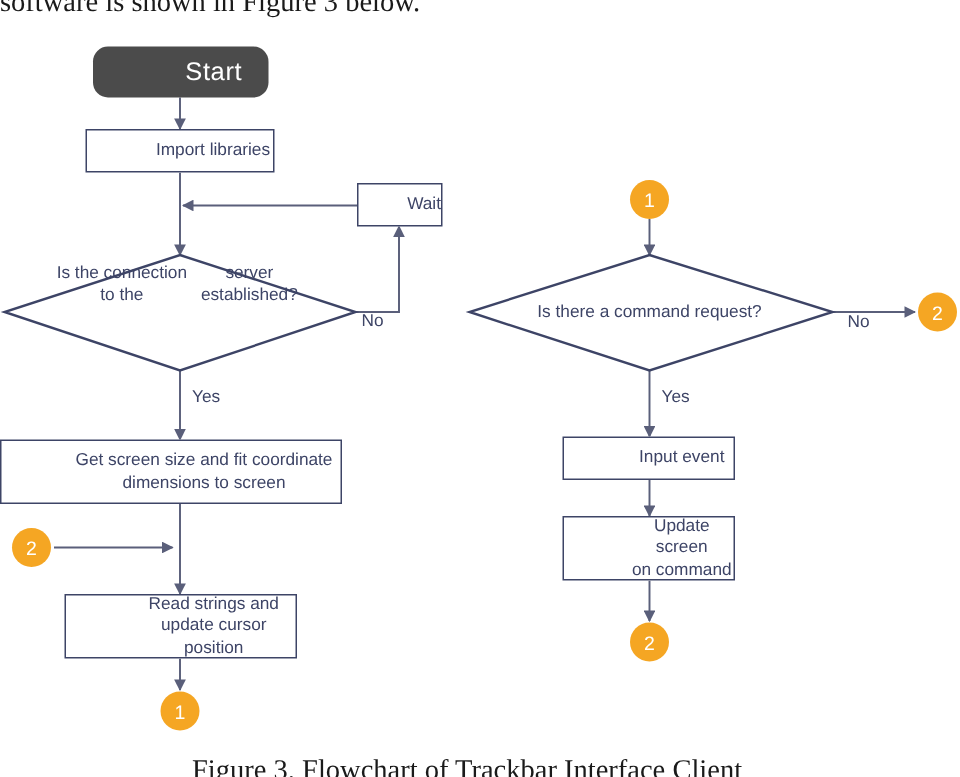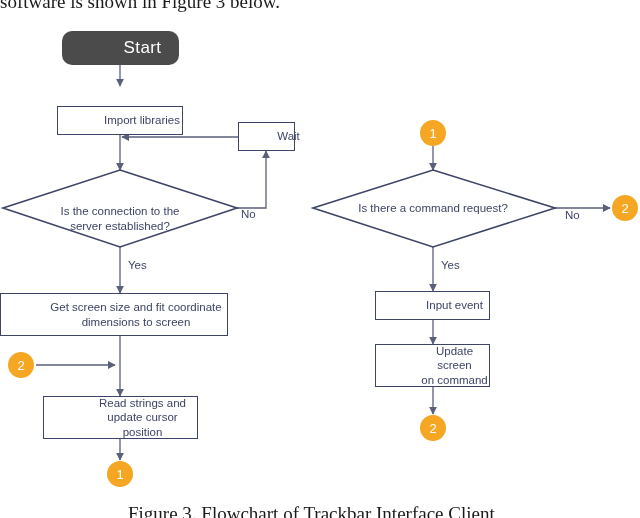--- a/index.html
+++ b/index.html
@@ -138,29 +138,29 @@
     </g>
 
     <polygon points="120,170 237,208 120,247 3,208" fill="#ffffff" stroke="#3d4466" stroke-width="1.6"></polygon>
     <polygon points="433,170 555,208 433,247 313,208" fill="#ffffff" stroke="#3d4466" stroke-width="1.6"></polygon>
   </svg>
 
   <div class="node terminator" style="left:62px; top:31px; width:117px; height:34px;">
     <span>Start</span>
   </div>
 
-  <div class="node proc" style="left:57px; top:86px; width:126px; height:29px;margin-top:20px;">
+  <div class="node proc" style="left:57px; top:86px; width:126px; height:29px;">
     <span>Import libraries</span>
   </div>
 
-  <div class="node proc" style="left:238px; top:122px; width:57px; height:29px;">
+  <div class="node proc" style="left:238px; top:122px; width:57px; height:29px;justify-content:flex-end;">
     <span>Wait</span>
   </div>
 
-  <div class="decision-label" style="left:35px; top:201px; width:170px; height:36px; flex-direction:column;">
+  <div class="decision-label" style="left:35px; top:172px; width:170px; height:36px; flex-direction:row;">
     <span>Is the connection to the</span>
     <span>server established?</span>
   </div>
 
   <div class="edge-label" style="left:241px; top:208px;">No</div>
 
   <div class="edge-label" style="left:128px; top:259px;">Yes</div>
 
   <div class="node proc" style="left:0; top:293px; width:228px; height:43px; flex-direction:column;">
     <span>Get screen size and fit coordinate</span>

